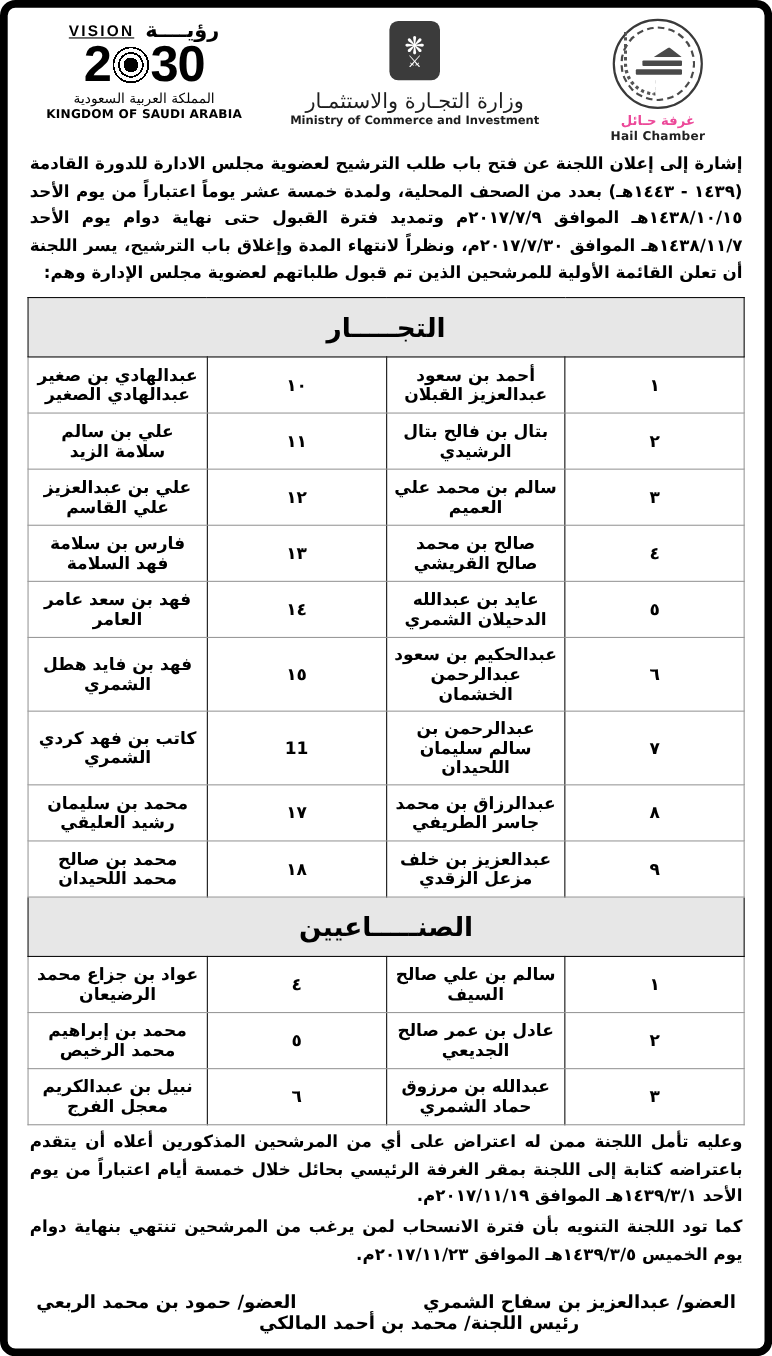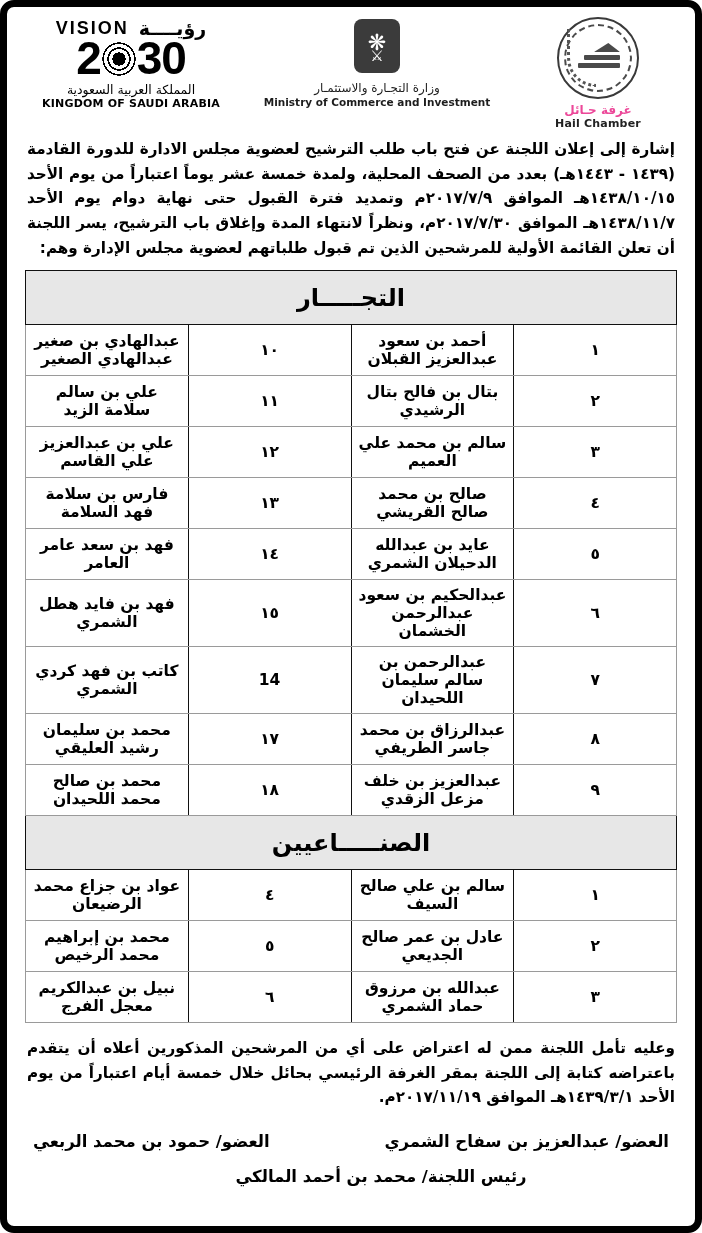--- a/index.html
+++ b/index.html
@@ -91,28 +91,28 @@
     display: flex; align-items: center; justify-content: center;
   }
   .moci-shield .palm {
     color: #ffffff; font-size: 22px; line-height: 1;
     margin-top: -6px;
   }
   .moci-shield .swords {
     position: absolute; bottom: 9px; left: 0; right: 0;
     text-align: center; color: #fff; font-size: 15px; line-height: 1;
   }
-  .moci-ar { font-size: 12px; color: #1d1d1d; margin-top: 8px; letter-spacing: 1px;}
+  .moci-ar { font-size: 19px; color: #1d1d1d; margin-top: 8px; letter-spacing: 1px;}
   .moci-en { font-size: 10.5px; font-weight: bold; color: #1d1d1d; margin-top: 1px;}
 
   .vision-top {
     display: flex; align-items: center; justify-content: center; gap: 10px;
     font-weight: bold;
   }
-  .vision-word { font-size: 18px; letter-spacing: 2px; font-family: "Liberation Sans", sans-serif;}
+  .vision-word { font-size: 14px; letter-spacing: 2px; font-family: "Liberation Sans", sans-serif; text-decoration: underline;}
   .vision-ar-top { font-size: 19px; letter-spacing: 1px; }
   .vision-num {
     display: flex; align-items: center; justify-content: center;
     font-size: 46px; font-weight: bold; line-height: .95; letter-spacing: -1px;
     margin-top: -2px;
     font-family: "Liberation Sans", sans-serif;
   }
   .vision-dot {
     width: 34px; height: 34px; border-radius: 50%;
     background:
@@ -171,41 +171,40 @@
   }
   .c-name {
     font-size: 15.5px;
     font-weight: bold;
     text-align: center;
     padding: 0 8px;
   }
   .c-mid { border-left: 1.5px solid #111 !important; }
 
   
-  .foot-note { margin-top: 13px; }
+  .foot-note { margin-top: 3px; }
   .committee {
     text-align: center;
     font-size: 15px;
     font-weight: bold;
     margin-top: 30px;
   }
   .sign-row {
     display: flex;
     justify-content: space-between;
     align-items: baseline;
     font-size: 16.5px;
     font-weight: bold;
     margin-top: 22px;
     padding: 0 8px;
   }
   .sign-chair {
     text-align: center;
     font-size: 16.5px;
     font-weight: bold;
-    margin-top: 16px;
     padding-left: 60px;
   }
 </style>
 </head>
 <body>
 
 <div id="page">
  <div id="inner">
 
   <div class="logo-row">
@@ -290,21 +289,21 @@
       </tr>
       <tr>
         <td class="c-num">٦</td>
         <td class="c-name c-mid">عبدالحكيم بن سعود عبدالرحمن الخشمان</td>
         <td class="c-num">١٥</td>
         <td class="c-name">فهد بن فايد هطل الشمري</td>
       </tr>
       <tr>
         <td class="c-num">٧</td>
         <td class="c-name c-mid">عبدالرحمن بن سالم سليمان اللحيدان</td>
-        <td class="c-num">14</td>
+        <td class="c-num">11</td>
         <td class="c-name">كاتب بن فهد كردي الشمري</td>
       </tr>
       <tr>
         <td class="c-num">٨</td>
         <td class="c-name c-mid">عبدالرزاق بن محمد جاسر الطريفي</td>
         <td class="c-num">١٧</td>
         <td class="c-name">محمد بن سليمان رشيد العليقي</td>
       </tr>
       <tr>
         <td class="c-num">٩</td>
@@ -331,20 +330,21 @@
       <tr>
         <td class="c-num">٣</td>
         <td class="c-name c-mid">عبدالله بن مرزوق حماد الشمري</td>
         <td class="c-num">٦</td>
         <td class="c-name">نبيل بن عبدالكريم معجل الفرج</td>
       </tr>
     </tbody>
   </table>
 
   <div class="para foot-note">وعليه تأمل اللجنة ممن له اعتراض على أي من المرشحين المذكورين أعلاه أن يتقدم باعتراضه كتابة إلى اللجنة بمقر الغرفة الرئيسي بحائل خلال خمسة أيام اعتباراً من يوم الأحد ١٤٣٩/٣/١هـ الموافق ٢٠١٧/١١/١٩م.</div>
+  <div class="para foot-note">كما تود اللجنة التنويه بأن فترة الانسحاب لمن يرغب  من المرشحين تنتهي بنهاية دوام يوم الخميس ١٤٣٩/٣/٥هـ الموافق ٢٠١٧/١١/٢٣م.</div>
 
 
   <div class="sign-row">
     <div>العضو/ عبدالعزيز بن سفاح الشمري</div>
     <div>العضو/ حمود بن محمد الربعي</div>
   </div>
   <div class="sign-chair">رئيس اللجنة/ محمد بن أحمد المالكي</div>
 
  </div>
 </div>

